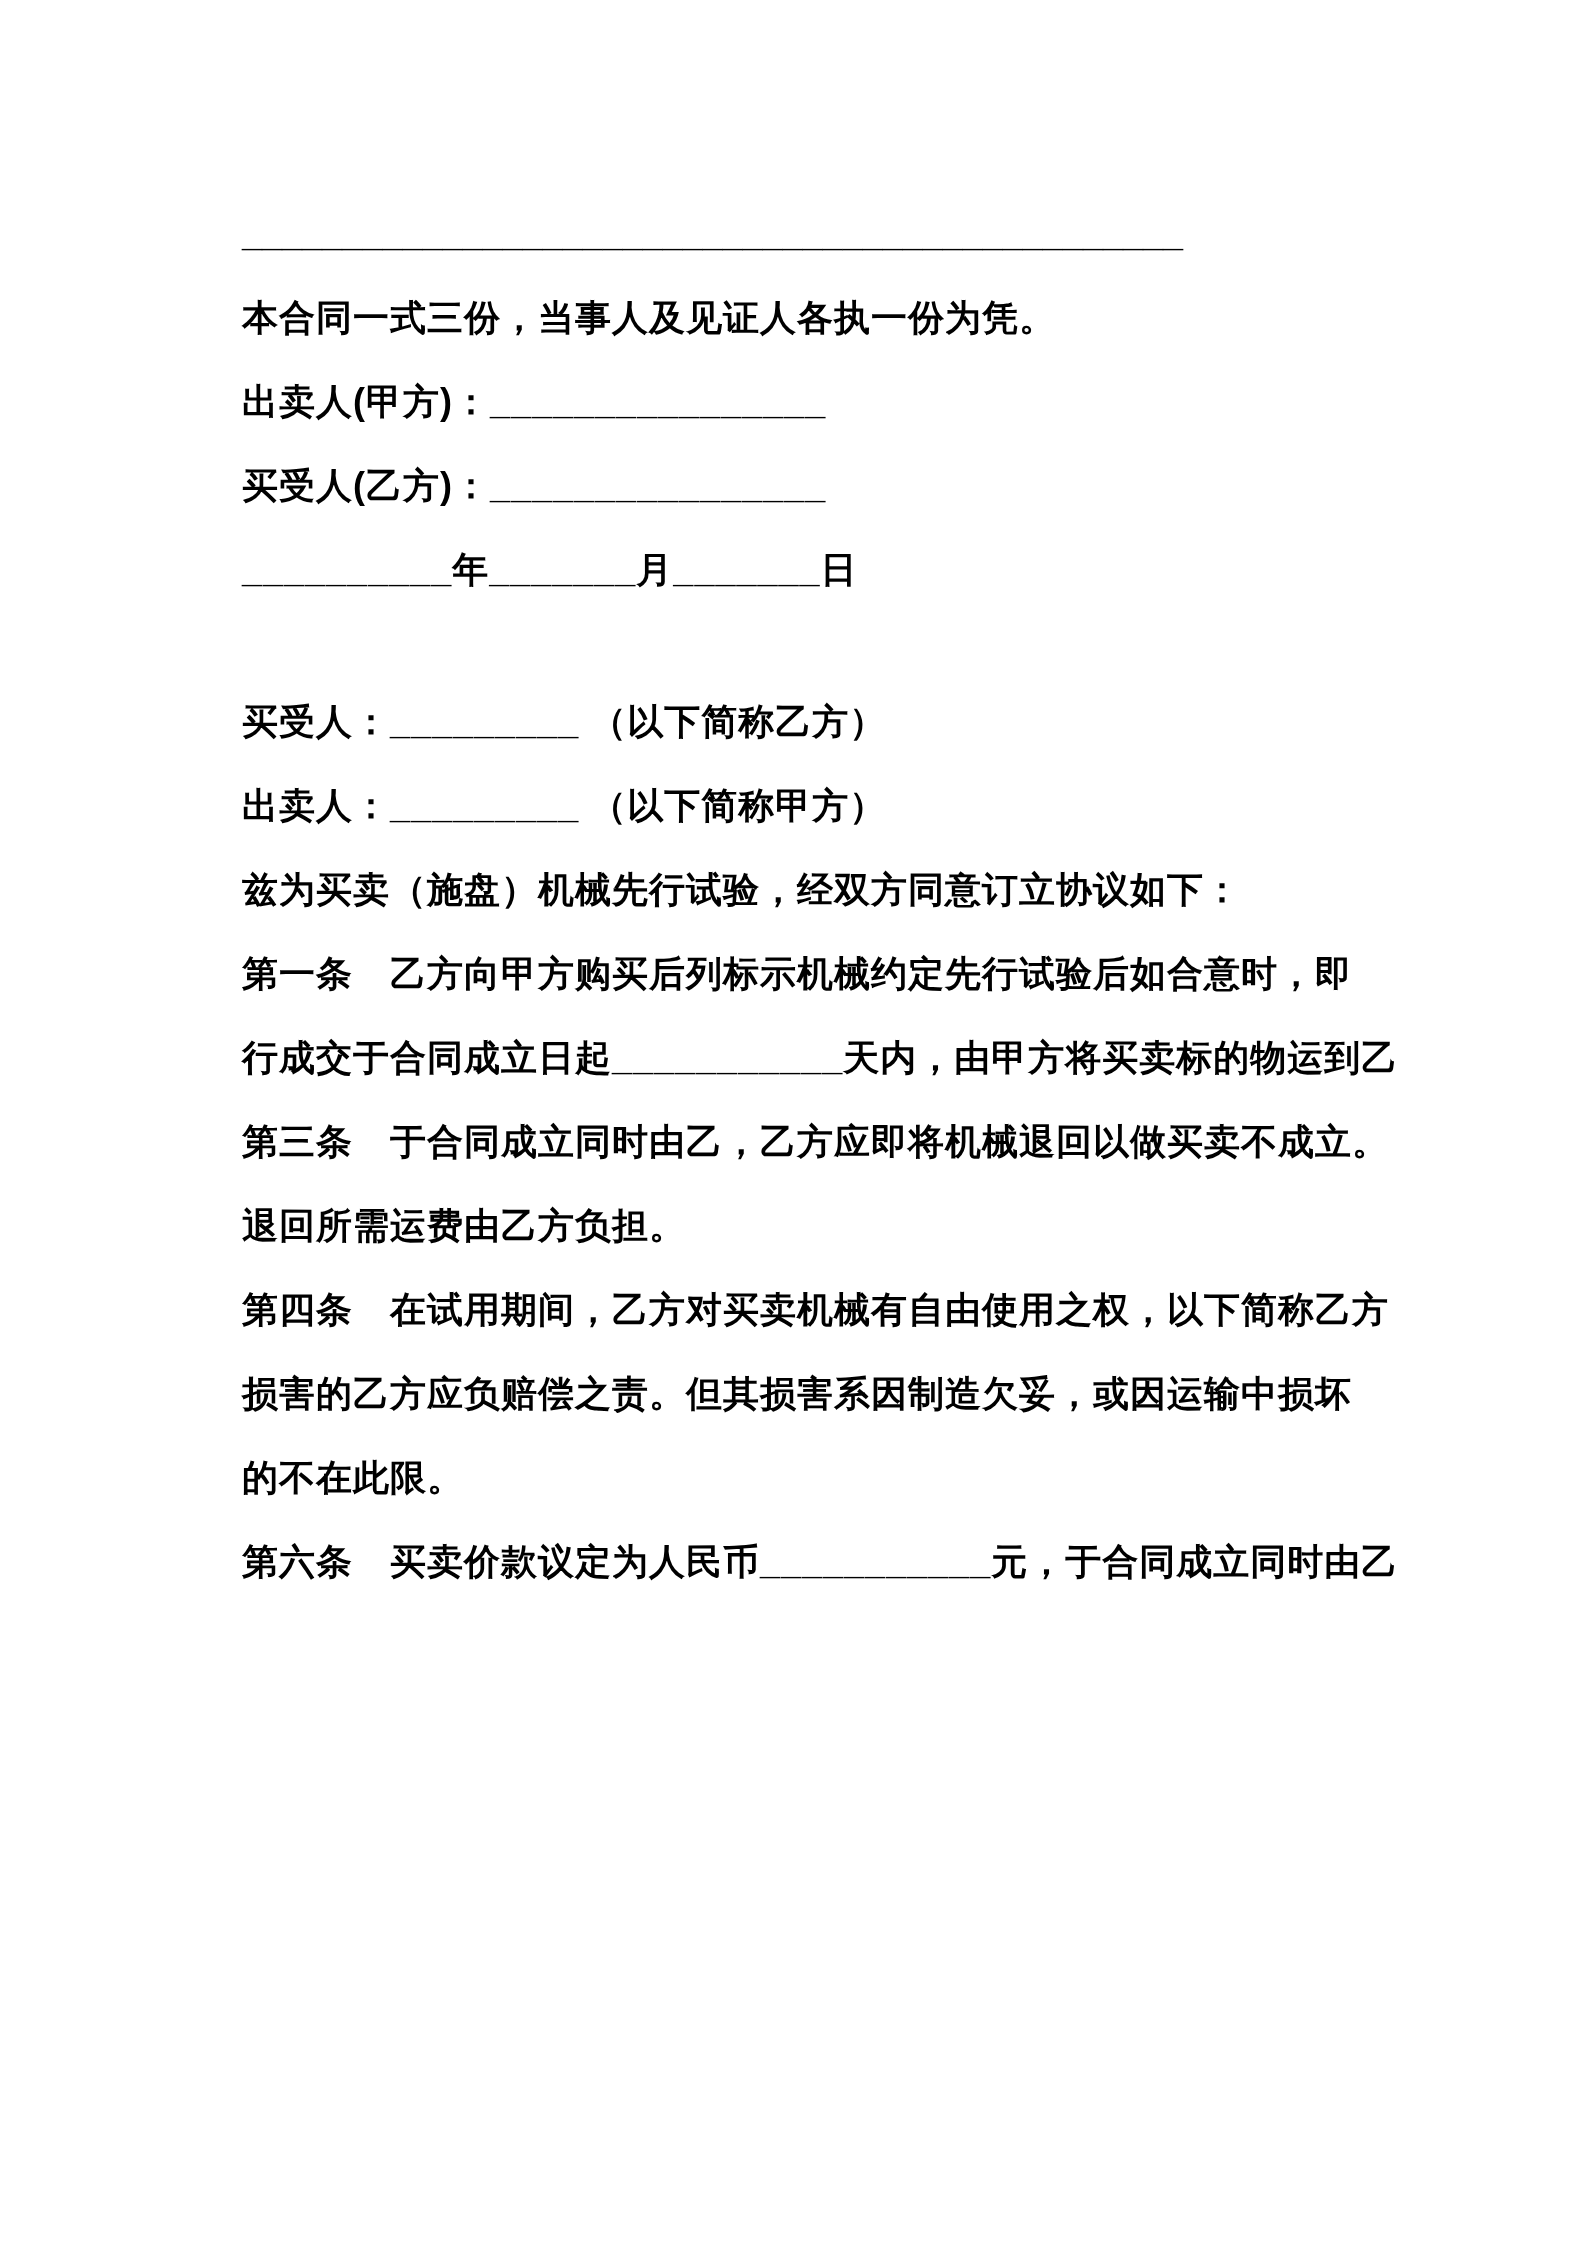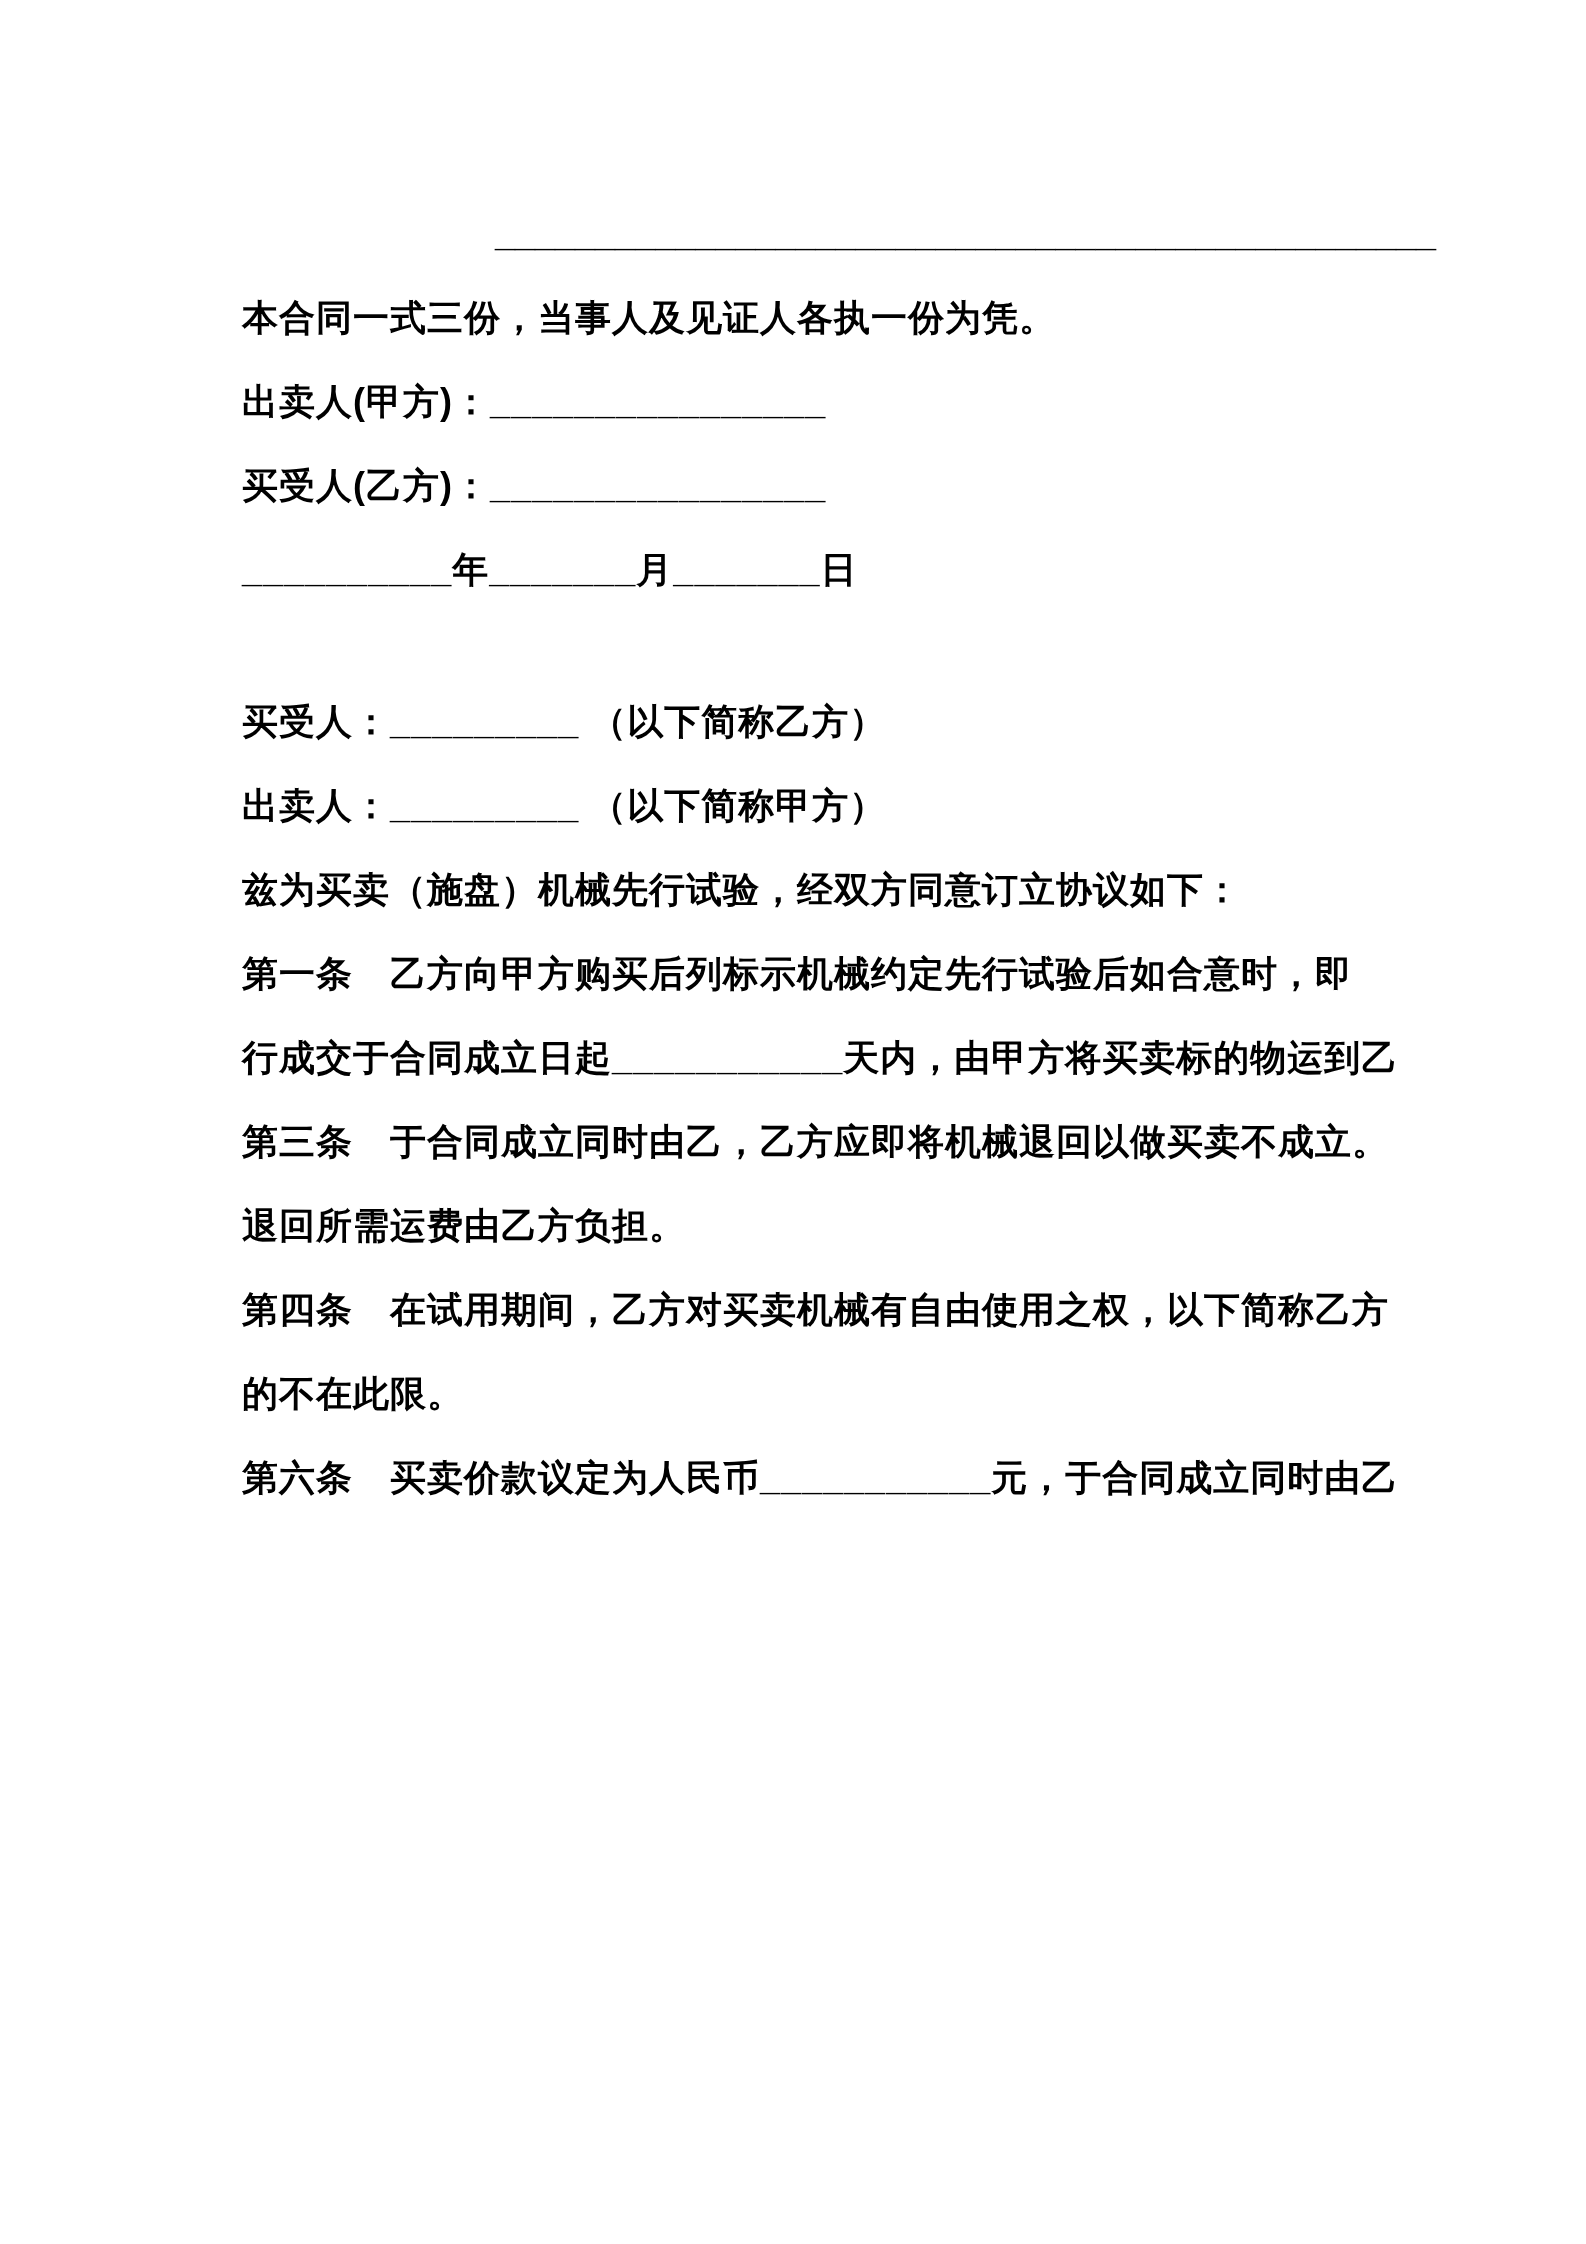--- a/index.html
+++ b/index.html
@@ -24,21 +24,20 @@
     font-size: 36px;
     font-weight: 700;
     line-height: 84px;
   }
   .line {
     white-space: nowrap;
     letter-spacing: 1px;
   }
   .separator {
     letter-spacing: 0;
-    text-align: right;
   }
   .contract-block {
     margin-top: 68px;
   }
 </style>
 </head>
 <body>
 
 <div class="page">
 
@@ -61,20 +60,21 @@
     </div>
 
 
     <div>
       <div class="line">第三条　于合同成立同时由乙，乙方应即将机械退回以做买卖不成立。</div>
       <div class="line">退回所需运费由乙方负担。</div>
     </div>
 
     <div>
       <div class="line">第四条　在试用期间，乙方对买卖机械有自由使用之权，以下简称乙方</div>
+      <div class="line">损害的乙方应负赔偿之责。但其损害系因制造欠妥，或因运输中损坏</div>
       <div class="line">的不在此限。</div>
     </div>
 
 
     <div>
       <div class="line">第六条　买卖价款议定为人民币___________元，于合同成立同时由乙</div>
     </div>
   </section>
 
 </div>

